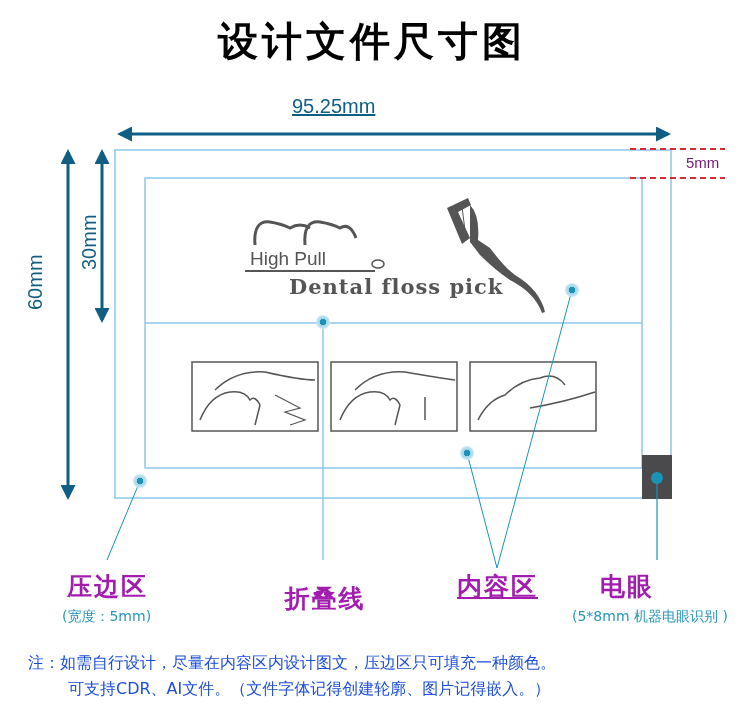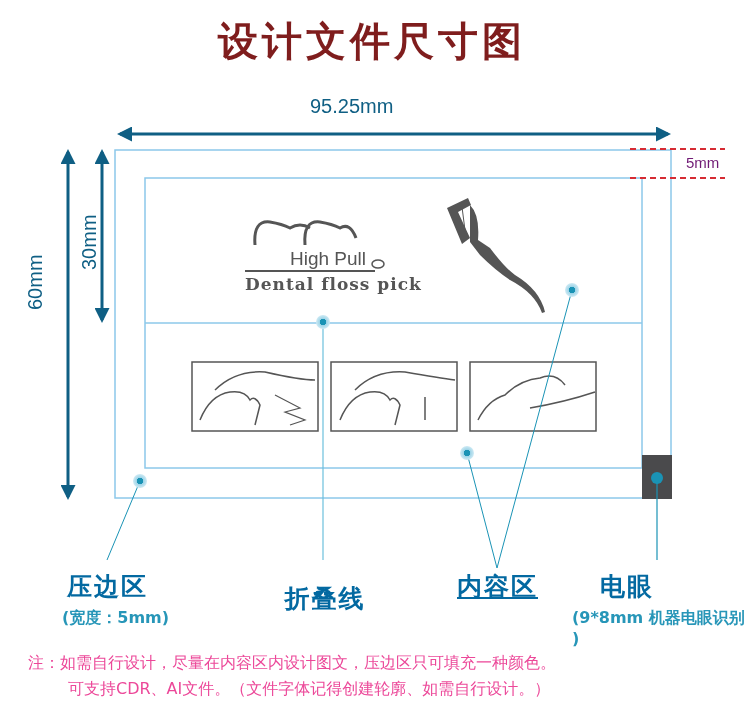--- a/index.html
+++ b/index.html
@@ -1,25 +1,25 @@
 <!DOCTYPE html>
 <html><head>
 <meta charset="utf-8">
 <style>
   html,body{margin:0;padding:0;background:#fff;}
   body{width:750px;height:718px;position:relative;overflow:hidden;font-family:"DejaVu Sans","Liberation Sans",sans-serif;}
   .abs{position:absolute;}
-  .title{left:0;top:14px;width:744px;text-align:center;font-size:40px;font-weight:bold;color:#7f1d1d;letter-spacing:4px;}
+  .title{left:0;top:14px;width:744px;text-align:center;font-size:40px;font-weight:bold;color:#000000;letter-spacing:4px;}
   .dimtxt{color:#0f5f84;font-size:20px;font-family:"Liberation Sans",sans-serif;}
-  .label{font-size:25px;font-weight:bold;color:#0369a1;text-align:center;letter-spacing:2px;}
-  .sub{font-size:16px;color:#2796b8;font-weight:bold;}
-  .note{font-size:16px;color:#ec4899;line-height:26px;}
+  .label{font-size:25px;font-weight:bold;color:#a21caf;text-align:center;letter-spacing:2px;}
+  .sub{font-size:14px;color:#2796b8;}
+  .note{font-size:16px;color:#1d4ed8;line-height:26px;}
   .fivemm{color:#701a75;font-size:15px;font-family:"Liberation Sans",sans-serif;}
-  .brand1{font-family:"Liberation Sans",sans-serif;font-size:19px;color:#555;margin-left:40px;}
-  .brand2{font-family:"DejaVu Serif",serif;font-weight:bold;font-size:17px;color:#555;letter-spacing:1px;}
+  .brand1{font-family:"Liberation Sans",sans-serif;font-size:19px;color:#555;}
+  .brand2{font-family:"DejaVu Serif",serif;font-weight:bold;font-size:21px;color:#555;letter-spacing:1px;margin-left:44px;}
 </style>
 </head>
 <body>
 
 <div class="abs title">设计文件尺寸图</div>
 
 <svg class="abs" style="left:0;top:0" width="750" height="718">
   <defs>
     <marker id="arr" viewBox="0 0 10 10" refX="8" refY="5" markerWidth="5" markerHeight="5" orient="auto-start-reverse">
       <path d="M0,0 L10,5 L0,10 z" fill="#0f5f84"></path>
@@ -85,29 +85,29 @@
   <line x1="572" y1="290" x2="497" y2="568" stroke="#1a93b5" stroke-width="1"></line>
   <line x1="657" y1="478" x2="657" y2="560" stroke="#1a93b5" stroke-width="1.2"></line>
 
   <circle cx="140" cy="481" r="7" fill="url(#glow)"></circle>
   <circle cx="323" cy="322" r="7" fill="url(#glow)"></circle>
   <circle cx="467" cy="453" r="7" fill="url(#glow)"></circle>
   <circle cx="572" cy="290" r="7" fill="url(#glow)"></circle>
   <circle cx="657" cy="478" r="6" fill="#1a93b5"></circle>
 </svg>
 
-<div class="abs dimtxt" style="left:310px;top:95px;">95.25mm</div>
+<div class="abs dimtxt" style="left:292px;top:95px;text-decoration:underline;">95.25mm</div>
 <div class="abs dimtxt" style="left:24px;top:310px;transform:rotate(-90deg);transform-origin:left top;">60mm</div>
 <div class="abs dimtxt" style="left:78px;top:270px;transform:rotate(-90deg);transform-origin:left top;">30mm</div>
 <div class="abs fivemm" style="left:686px;top:154px;">5mm</div>
 
 <div class="abs brand1" style="left:250px;top:248px;">High Pull</div>
 <div class="abs brand2" style="left:245px;top:274px;">Dental floss pick</div>
 
 <div class="abs label" style="left:50px;top:570px;width:115px;">压边区</div>
 <div class="abs sub" style="left:62px;top:608px;">(宽度：5mm)</div>
 <div class="abs label" style="left:265px;top:570px;width:120px;margin-top:12px;">折叠线</div>
 <div class="abs label" style="left:440px;top:570px;width:115px;text-decoration:underline;">内容区</div>
 <div class="abs label" style="left:587px;top:570px;width:80px;">电眼</div>
-<div class="abs sub" style="left:572px;top:608px;">(9*8mm 机器电眼识别 )</div>
+<div class="abs sub" style="left:572px;top:608px;">(5*8mm 机器电眼识别 )</div>
 
 <div class="abs note" style="left:28px;top:650px;">注：如需自行设计，尽量在内容区内设计图文，压边区只可填充一种颜色。</div>
-<div class="abs note" style="left:68px;top:676px;">可支持CDR、AI文件。（文件字体记得创建轮廓、如需自行设计。）</div>
+<div class="abs note" style="left:68px;top:676px;">可支持CDR、AI文件。（文件字体记得创建轮廓、图片记得嵌入。）</div>
 
 </body></html>

